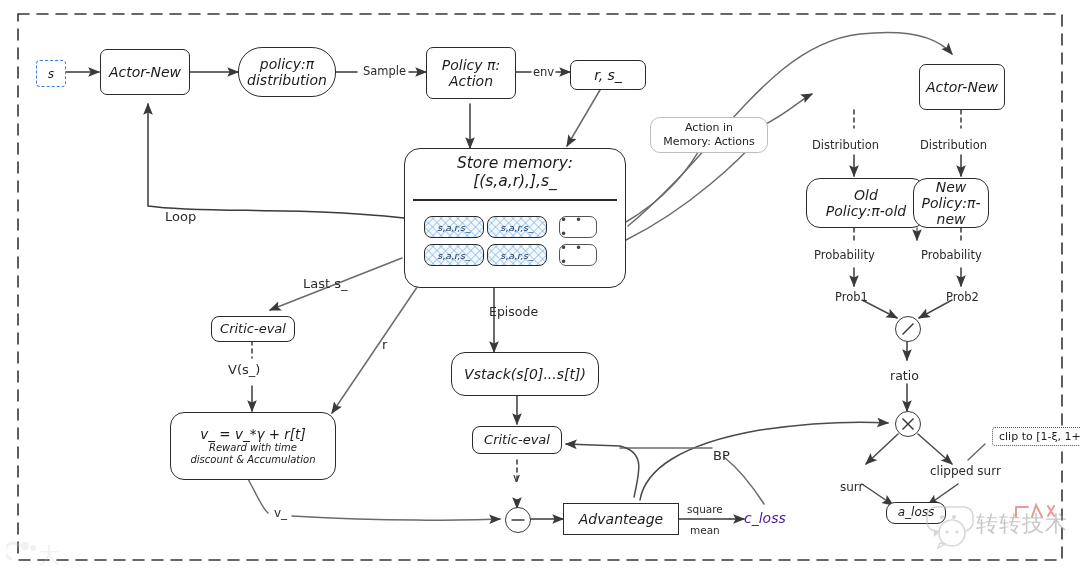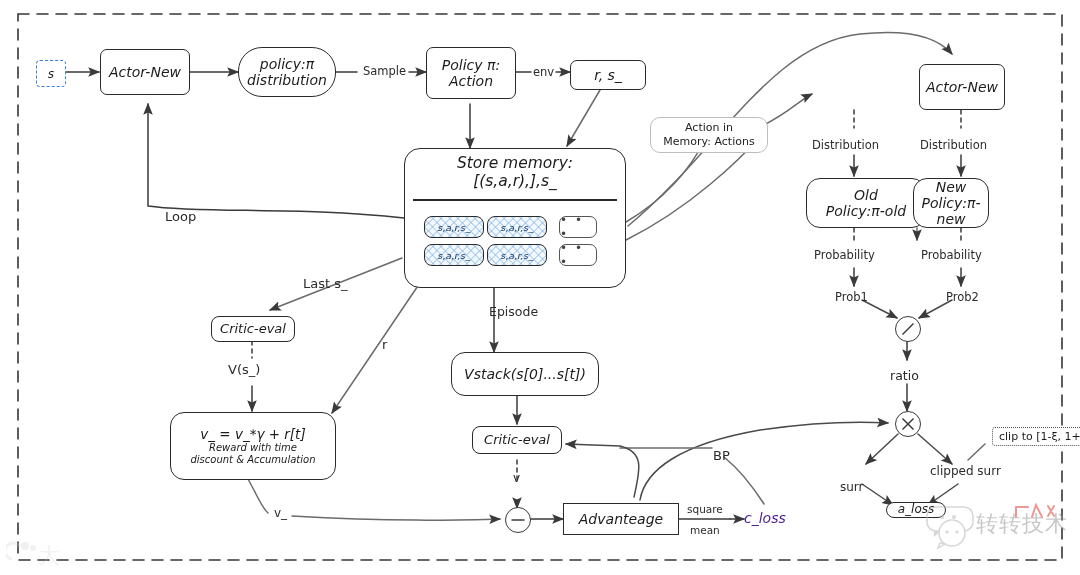--- a/index.html
+++ b/index.html
@@ -227,21 +227,21 @@
   <div class="node" style="left:563px;top:503px;width:116px;height:32px;border-radius:0;">
     <span class="l1" style="font-size:14px;">Advanteage</span>
   </div>
 
   <div class="redtxt" style="left:744px;top:510px;">c_loss</div>
 
   <div class="dotnode" style="left:992px;top:427px;">
     <span>clip to [1-ξ, 1+ξ]</span>
   </div>
 
-  <div class="node" style="left:886px;top:502px;width:60px;height:16px;border-radius:9px;">
+  <div class="node" style="left:886px;top:502px;width:60px;height:22px;border-radius:9px;">
     <span class="l1" style="font-size:12px;">a_loss</span>
   </div>
 
   <div class="opcirc" style="left:895px;top:316px;">
     <svg width="24" height="24" viewBox="0 0 24 24">
       <line x1="6.5" y1="17.5" x2="17.5" y2="6.5" stroke="#3a3a3a" stroke-width="1.5"></line>
     </svg>
   </div>
   <div class="opcirc" style="left:895px;top:411px;">
     <svg width="24" height="24" viewBox="0 0 24 24">

